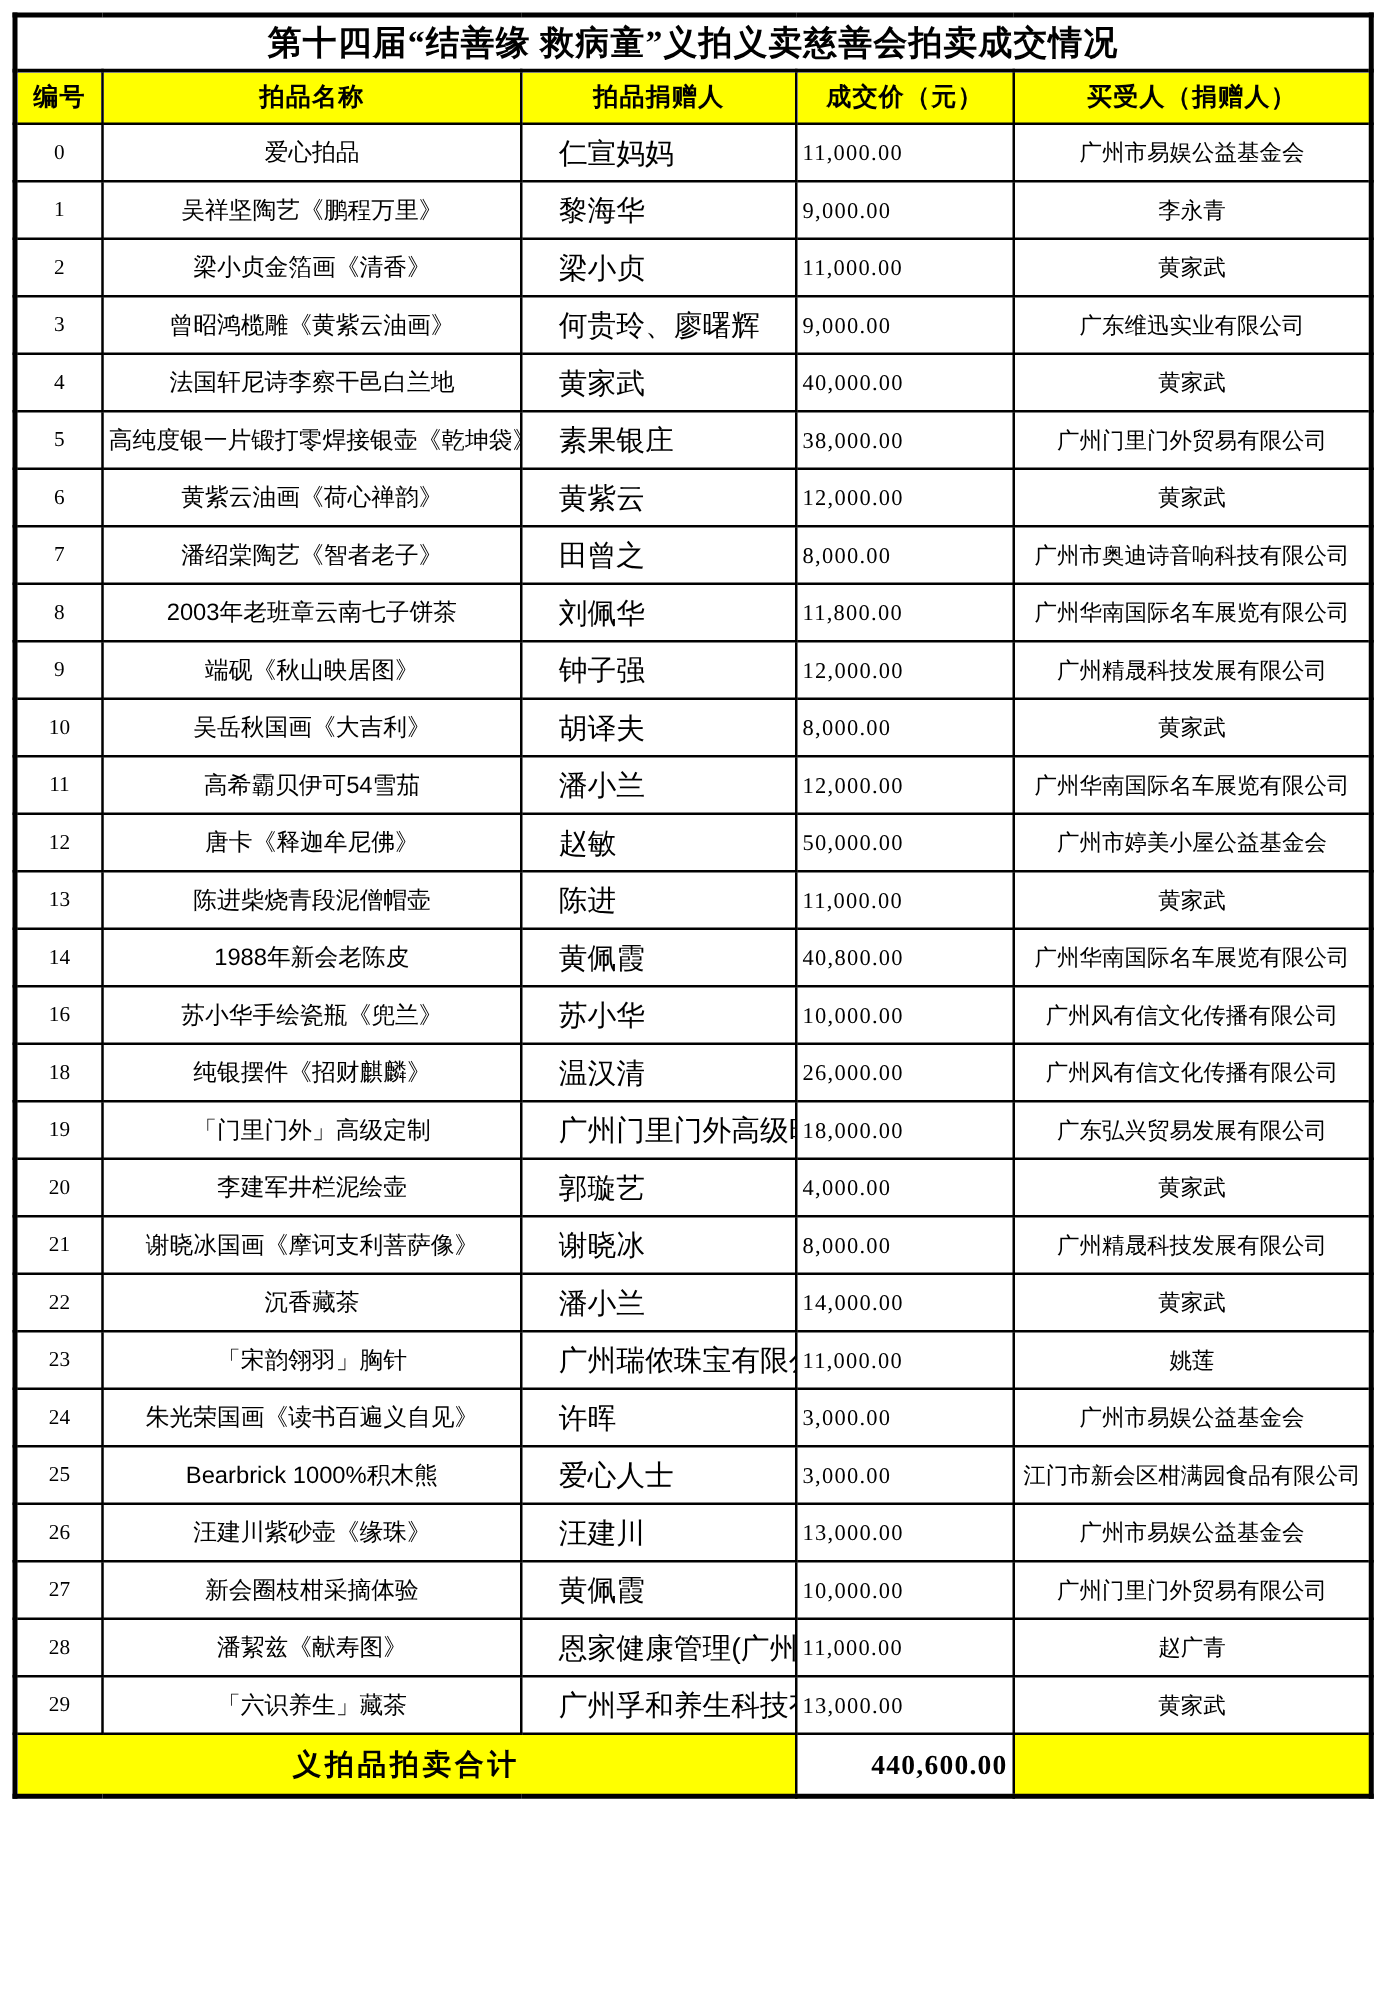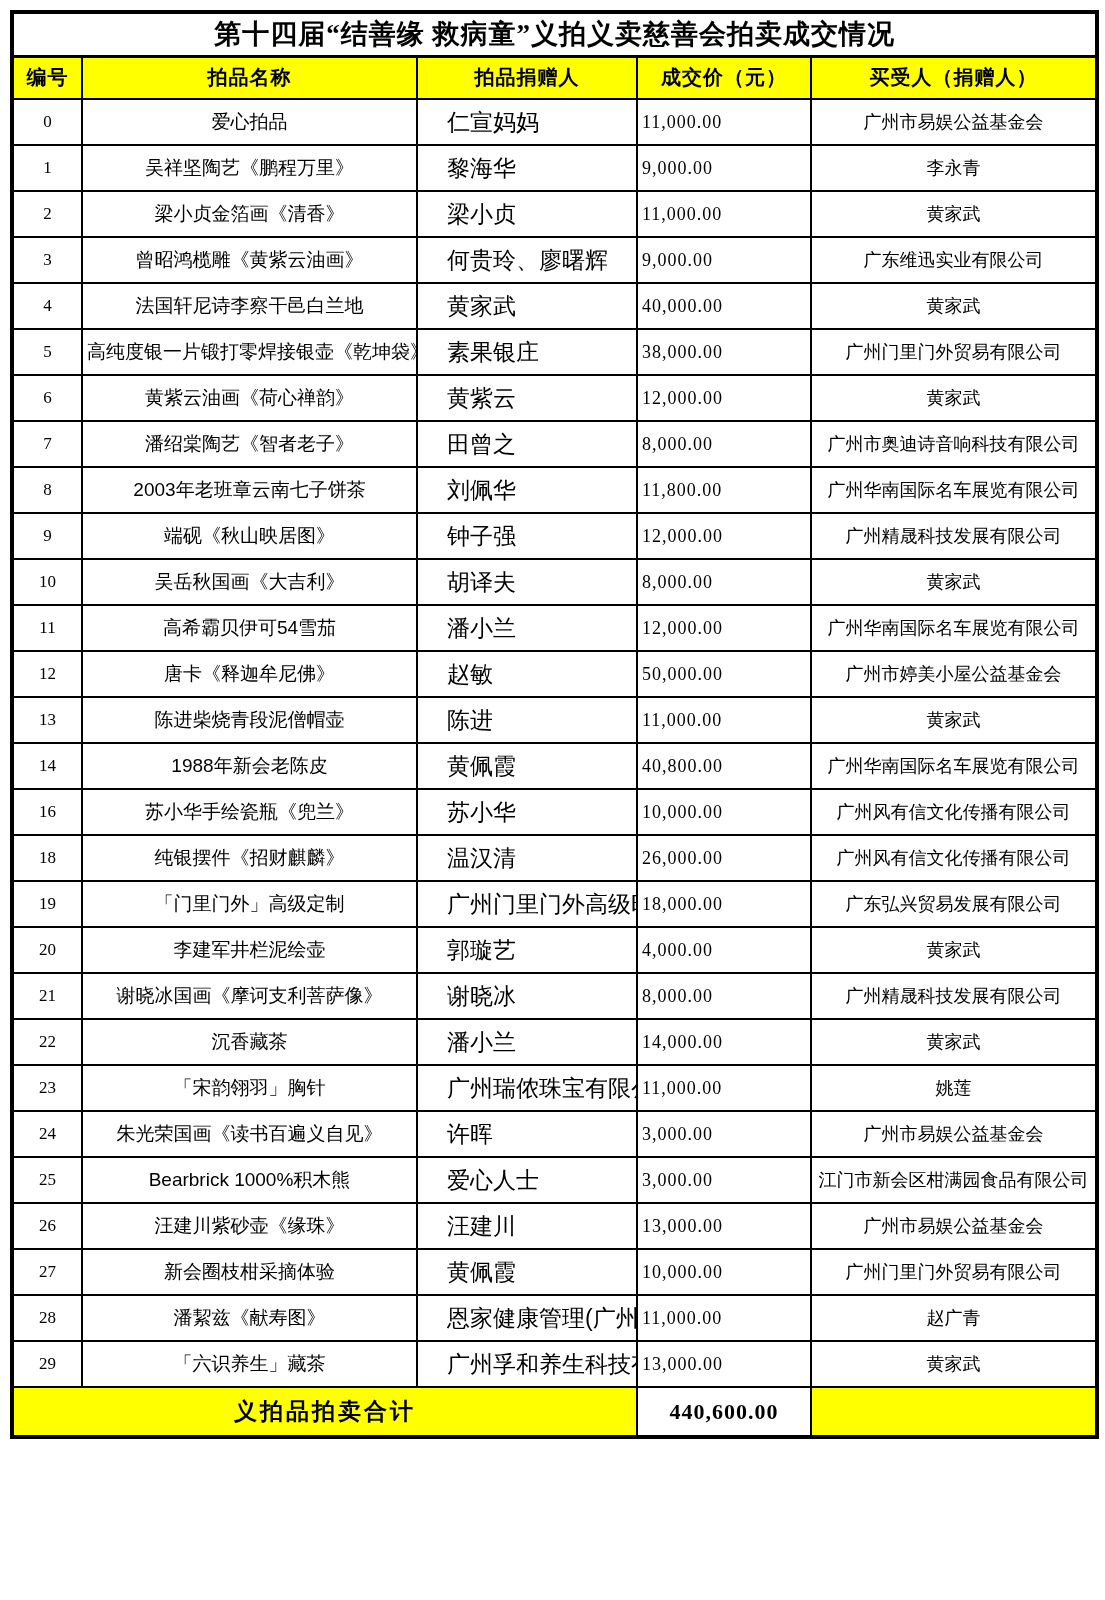--- a/index.html
+++ b/index.html
@@ -51,21 +51,21 @@
   .col-price{font-size:18px;text-align:left;padding-right:12px;letter-spacing:1px;}
   .col-buyer{font-size:18px;text-align:center;}
   
   .foot-row{height:50px;}
   .footer-label{
     background:var(--hl);text-align:center;font-weight:bold;font-size:23px;
     letter-spacing:3px;
     font-family:"Liberation Serif","DejaVu Serif",serif;
   }
   .footer-total{
-    text-align:center;font-weight:bold;font-size:22px;letter-spacing:1px;
+    text-align:right;font-weight:bold;font-size:22px;letter-spacing:1px;
     font-family:"Liberation Serif","DejaVu Serif",serif;
     background:var(--bg);
   }
   .footer-empty{background:var(--hl);}
 </style>
 </head>
 <body>
 
 <div class="sheet">
   <table>

